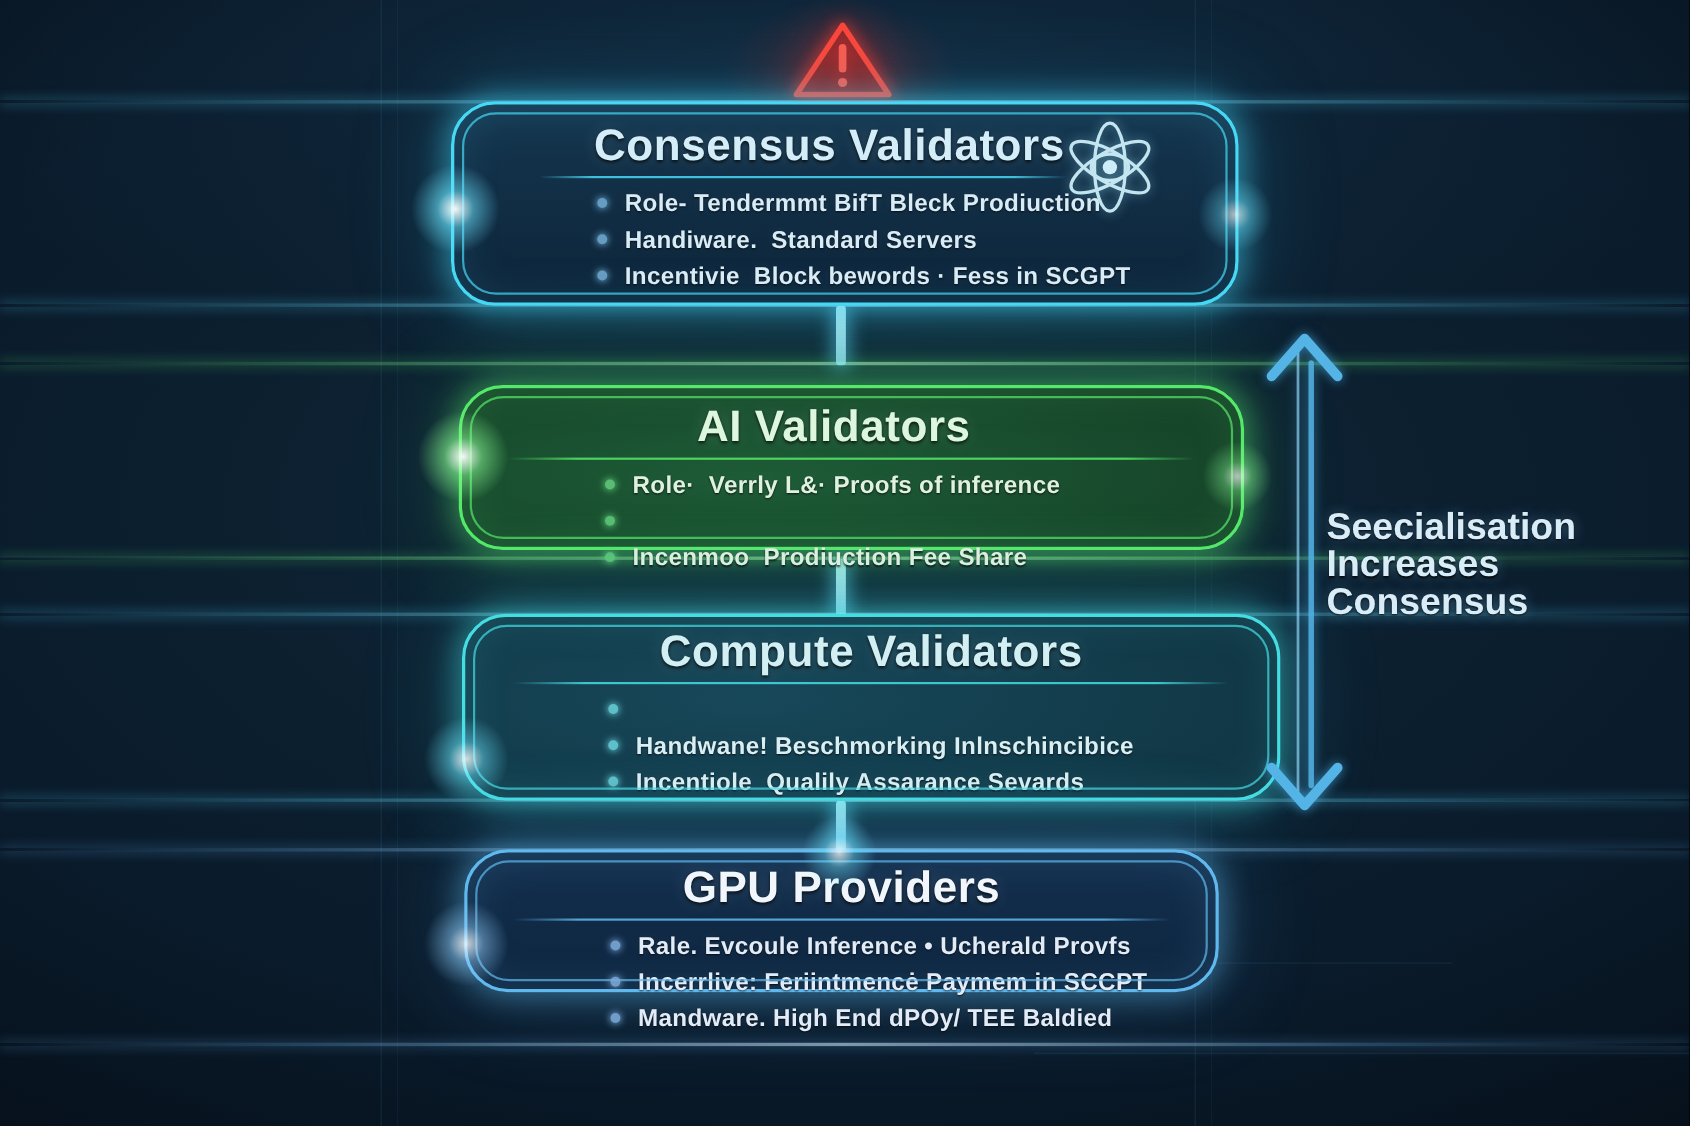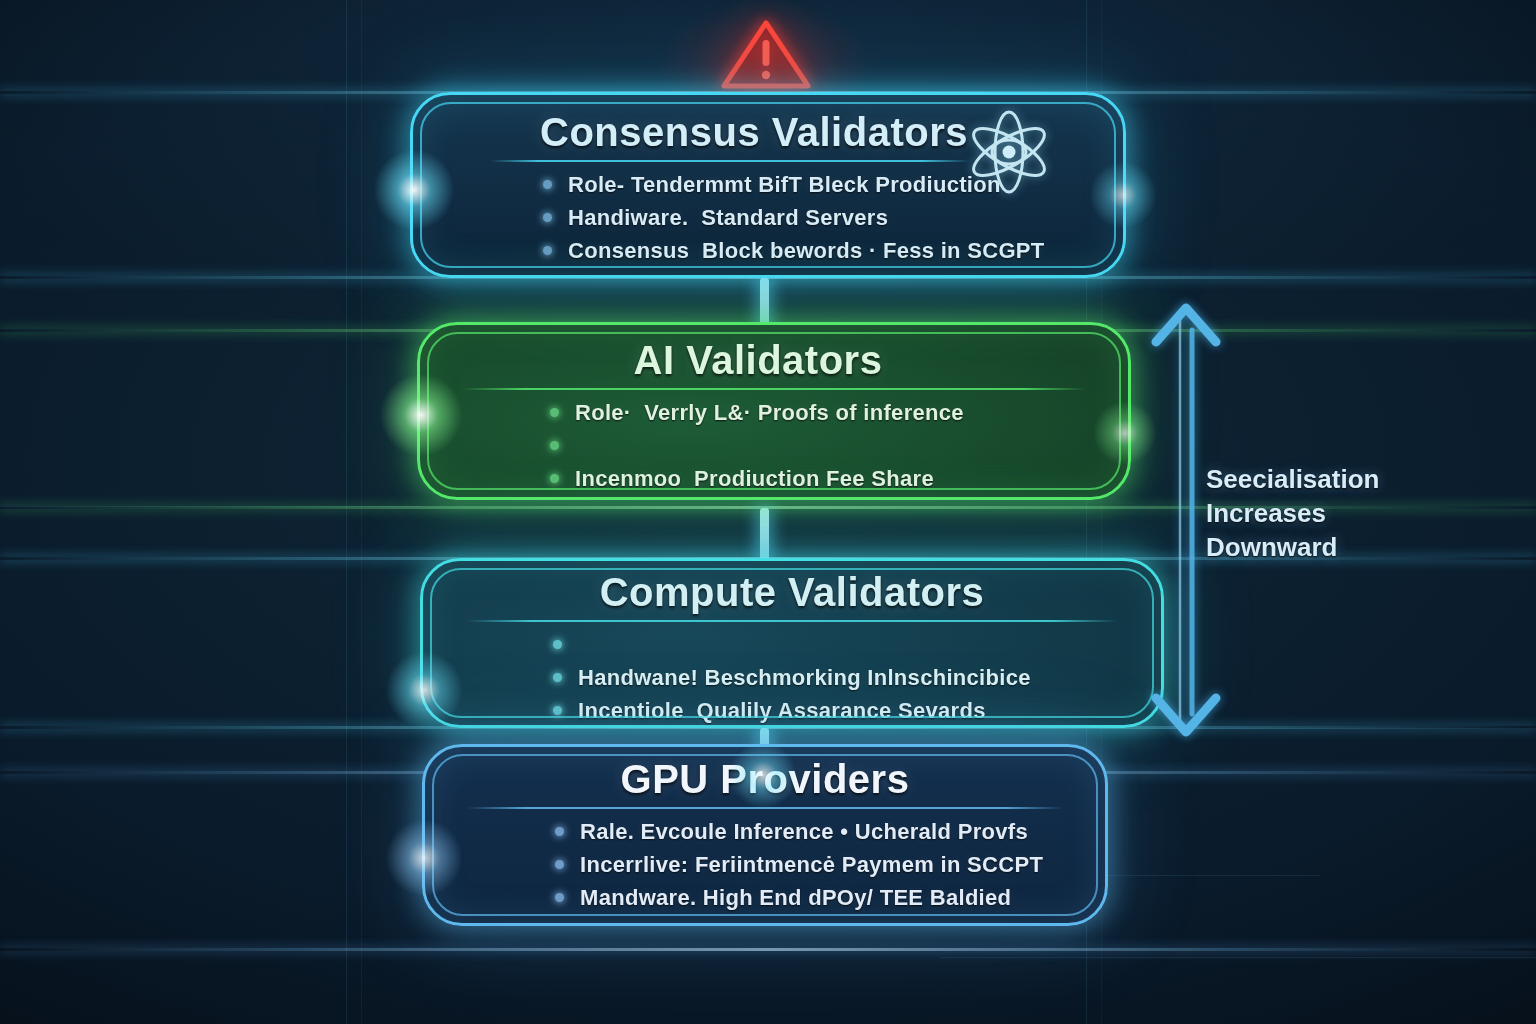--- a/index.html
+++ b/index.html
@@ -18,27 +18,27 @@
   .streak{position:absolute;left:0;width:1536px;height:3px;pointer-events:none;}
   .streak.cyan{background:linear-gradient(90deg,rgba(70,200,240,0) 0%,rgba(95,215,250,.30) 20%,rgba(175,242,255,.62) 50%,rgba(95,215,250,.30) 80%,rgba(70,200,240,0) 100%);box-shadow:0 0 11px 1px rgba(80,205,245,.35);}
   .streak.green{background:linear-gradient(90deg,rgba(70,220,100,0) 0%,rgba(100,235,120,.30) 20%,rgba(190,255,200,.60) 50%,rgba(100,235,120,.30) 80%,rgba(70,220,100,0) 100%);box-shadow:0 0 11px 1px rgba(90,230,110,.32);}
   .streak.blue{background:linear-gradient(90deg,rgba(80,160,230,0) 0%,rgba(110,185,240,.30) 20%,rgba(205,235,255,.60) 50%,rgba(110,185,240,.30) 80%,rgba(80,160,230,0) 100%);box-shadow:0 0 11px 1px rgba(95,175,235,.32);}
   
   .nbox{position:absolute;border-radius:40px;border:3px solid var(--accent);box-sizing:border-box;}
   .nbox::before{content:"";position:absolute;inset:7px;border:2px solid var(--accent);opacity:.7;border-radius:31px;pointer-events:none;}
   .box-consensus{left:410px;top:92px;width:716px;height:186px;
     background:linear-gradient(180deg,#15374f 0%,#102c43 58%,#0d2439 100%);
     box-shadow:0 0 26px 5px rgba(70,215,245,.48),0 0 80px 14px rgba(40,160,210,.22),inset 0 0 42px rgba(70,200,240,.18);}
-  .box-ai{left:417px;top:322px;width:714px;height:178px;
+  .box-ai{left:417px;top:350px;width:714px;height:150px;
     background:radial-gradient(120% 135% at 38% 55%,#1d5c36 0%,#164429 55%,#0f3520 100%);
     box-shadow:0 0 26px 5px rgba(90,235,110,.46),0 0 80px 14px rgba(60,200,90,.20),inset 0 0 42px rgba(110,240,130,.15);}
   .box-compute{left:420px;top:558px;width:744px;height:170px;
     background:radial-gradient(120% 140% at 35% 45%,#17485a 0%,#113745 55%,#0d2b38 100%);
     box-shadow:0 0 26px 5px rgba(70,225,230,.44),0 0 80px 14px rgba(50,190,200,.20),inset 0 0 42px rgba(80,220,230,.16);}
-  .box-gpu{left:422px;top:744px;width:686px;height:182px;
+  .box-gpu{left:422px;top:772px;width:686px;height:130px;
     background:linear-gradient(180deg,#14304f 0%,#102a46 55%,#0e2640 100%);
     box-shadow:0 0 26px 5px rgba(95,185,235,.44),0 0 80px 14px rgba(70,150,220,.20),inset 0 0 42px rgba(110,190,240,.16);}
   .box-title{margin:0;text-align:center;font-weight:bold;font-size:40px;letter-spacing:.5px;line-height:48px;
     color:var(--title,#e8f6fd);text-shadow:0 2px 3px rgba(0,0,0,.7),0 0 16px rgba(255,255,255,.14);}
   .box-consensus .box-title{margin-top:13px;transform:translateX(-14px);}
   .box-ai .box-title{margin-top:11px;transform:translateX(-16px);}
   .box-compute .box-title{margin-top:7px;}
   .box-gpu .box-title{margin-top:8px;}
   .title-underline{height:2px;margin:4px auto 0;width:88%;opacity:.85;
     background:linear-gradient(90deg,rgba(255,255,255,0),var(--accent) 10%,var(--accent) 90%,rgba(255,255,255,0));}
@@ -57,21 +57,21 @@
   .red-glow{position:absolute;left:612px;top:0;width:306px;height:180px;pointer-events:none;
     background:radial-gradient(50% 55% at 50% 38%,rgba(255,45,35,.22),rgba(255,45,35,0) 70%);}
   .warning-wrap{position:absolute;left:716px;top:16px;width:100px;height:80px;
     filter:drop-shadow(0 0 7px rgba(255,60,50,.9)) drop-shadow(0 0 18px rgba(255,40,30,.5));}
   
   .atom-wrap{position:absolute;left:952px;top:100px;width:115px;height:105px;
     filter:drop-shadow(0 0 5px rgba(150,225,250,.55));}
   
   .arrow-wrap{position:absolute;left:1140px;top:296px;width:96px;height:448px;
     filter:drop-shadow(0 0 5px rgba(80,190,255,.65));}
-  .note{position:absolute;left:1206px;top:462px;font-size:26px;font-weight:bold;line-height:34px;
+  .note{position:absolute;left:1206px;top:462px;font-size:34px;font-weight:bold;line-height:34px;
     color:#d8edf8;text-shadow:0 1px 2px rgba(0,0,0,.8),0 0 12px rgba(140,210,245,.35);}
   
   .flare{position:absolute;border-radius:50%;pointer-events:none;}
   .flare.cyan{background:radial-gradient(circle,rgba(255,255,255,.95) 0%,rgba(110,230,255,.5) 28%,rgba(80,200,245,0) 68%);}
   .flare.green{background:radial-gradient(circle,rgba(255,255,255,.95) 0%,rgba(140,255,150,.5) 28%,rgba(90,230,110,0) 68%);}
   .flare.blue{background:radial-gradient(circle,rgba(255,255,255,.9) 0%,rgba(150,210,255,.5) 28%,rgba(100,180,240,0) 68%);}
 </style>
 </head>
 <body>
 
@@ -115,21 +115,21 @@
       <li class="box-item">
         <span class="bullet"></span>
         <span class="item-text">Role- Tendermmt BifT Bleck Prodiuction</span>
       </li>
       <li class="box-item">
         <span class="bullet"></span>
         <span class="item-text">Handiware.  Standard Servers</span>
       </li>
       <li class="box-item">
         <span class="bullet"></span>
-        <span class="item-text">Consensus  Block bewords · Fess in SCGPT</span>
+        <span class="item-text">Incentivie  Block bewords · Fess in SCGPT</span>
       </li>
     </ul>
   </section>
   <div class="atom-wrap">
     <svg width="115" height="105" viewBox="0 0 115 105">
       <g fill="none" stroke="#cdeef8" stroke-width="3" opacity="0.95">
         <ellipse cx="57" cy="52" rx="40" ry="14" transform="rotate(90 57 52)"></ellipse>
         <ellipse cx="57" cy="52" rx="40" ry="14" transform="rotate(30 57 52)"></ellipse>
         <ellipse cx="57" cy="52" rx="40" ry="14" transform="rotate(150 57 52)"></ellipse>
         <ellipse cx="57" cy="52" rx="17" ry="12"></ellipse>
@@ -199,21 +199,21 @@
         <line x1="40" y1="24" x2="40" y2="428" stroke-width="2.5" opacity="0.7" stroke="#8fd2f2"></line>
         <line x1="52" y1="34" x2="52" y2="418" stroke-width="5" opacity="0.85"></line>
         <path d="M16 46 L46 12 L76 46" stroke-width="9"></path>
         <path d="M16 402 L46 436 L76 402" stroke-width="9"></path>
       </g>
     </svg>
   </div>
   <div class="note">
     <div>Seecialisation</div>
     <div>Increases</div>
-    <div>Downward</div>
+    <div>Consensus</div>
   </div>
 
   <div class="flare cyan" style="left:372px;top:148px;width:84px;height:84px"></div>
   <div class="flare cyan" style="left:1088px;top:160px;width:70px;height:70px;opacity:.7"></div>
   <div class="flare green" style="left:378px;top:372px;width:86px;height:86px"></div>
   <div class="flare green" style="left:1092px;top:400px;width:66px;height:66px;opacity:.7"></div>
   <div class="flare cyan" style="left:384px;top:650px;width:80px;height:80px;opacity:.85"></div>
   <div class="flare blue" style="left:384px;top:818px;width:80px;height:80px;opacity:.85"></div>
   <div class="flare cyan" style="left:728px;top:740px;width:70px;height:70px;opacity:.8"></div>
 

